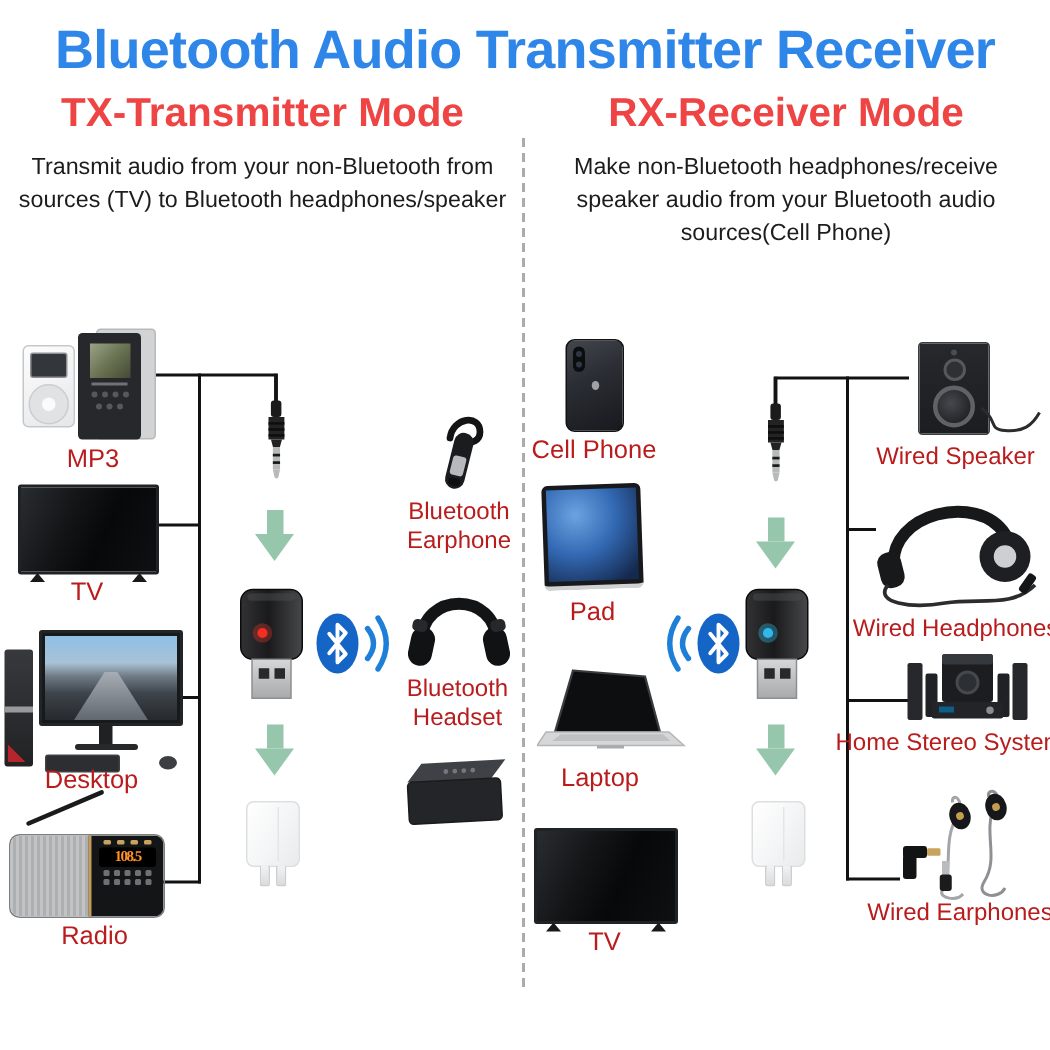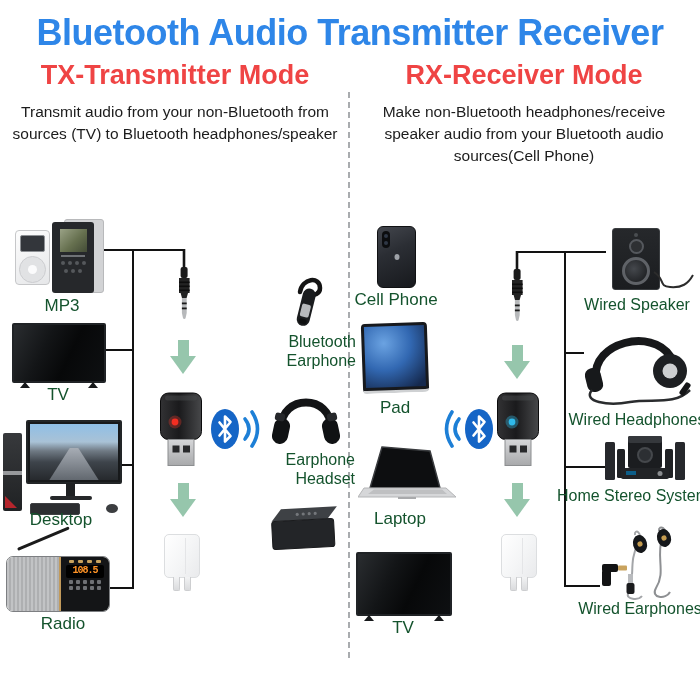--- a/index.html
+++ b/index.html
@@ -7,21 +7,21 @@
         font-family:"Liberation Sans","DejaVu Sans",sans-serif;color:#151515}
   .abs{position:absolute}
   .title{position:absolute;left:350px;top:12px;transform:translateX(-50%);margin:0;
          font-size:36px;font-weight:bold;color:#2e86e8;white-space:nowrap;letter-spacing:-0.5px}
   .mode-heading{position:absolute;margin:0;font-weight:bold;font-size:27px;color:#ef4444;
                 transform:translateX(-50%);white-space:nowrap}
   .desc{position:absolute;transform:translateX(-50%);text-align:center;font-size:15.5px;
         line-height:22px;color:#1c1c1c;white-space:nowrap}
   .divider{position:absolute;left:348px;top:92px;height:566px;border-left:2px dashed #a9acaf}
   .line{position:absolute;background:#121212}
-  .label{position:absolute;transform:translateX(-50%);text-align:right;color:#14532d;
+  .label{position:absolute;transform:translateX(-50%);text-align:center;color:#b91c1c;
          font-size:17px;white-space:nowrap}
   .label.small{font-size:16px}
   .label.wrap{white-space:normal;width:100px;line-height:1.18;font-size:16px}
   
   .arrow{position:absolute;width:26px;display:flex;flex-direction:column;align-items:center}
   .a-shaft{width:11px;height:16px;background:#96c6ac;display:block}
   .a-head{width:0;height:0;border-left:13px solid transparent;border-right:13px solid transparent;
           border-top:18px solid #96c6ac;display:block}
   
   .ipod{position:absolute;width:33px;height:53px;background:linear-gradient(150deg,#fdfdfd,#e6e7e9);
@@ -63,22 +63,22 @@
   .radio-antenna{position:absolute;left:12px;top:10px;width:56px;height:2.5px;background:#1b1b1b;
                  transform:rotate(-23deg);transform-origin:left bottom;border-radius:2px}
   .radio-body{position:absolute;left:0;top:18px;width:102px;height:54px;border-radius:7px;overflow:hidden;
               border:1px solid #7d7f82;display:flex}
   .radio-grille{width:52px;height:100%;background:repeating-linear-gradient(90deg,#c2c3c5 0 2px,#aeafb1 2px 4px)}
   .radio-panel{flex:1;background:#141517;border-left:2px solid #c29a5b;padding:3px 2px 0;
                display:flex;flex-direction:column;gap:2px;align-items:center}
   .radio-topdots{display:flex;gap:4px}
   .radio-topdots i{width:5px;height:3px;background:#c9a35e;border-radius:1px}
   .radio-display{width:38px;height:13px;background:#000;border-radius:2px;color:#ff9326;font-size:10px;
-                 font-weight:bold;display:flex;justify-content:center;
-                 font-family:Liberation Mono, monospace;letter-spacing:-1px}
+                 font-weight:bold;display:flex;align-items:center;justify-content:center;
+                 font-family:Liberation Serif, serif;letter-spacing:-1px}
   .radio-keys{display:flex;gap:3px}
   .radio-keys i{width:4px;height:4px;background:#6e7074;border-radius:1px}
   
   .phone{width:37px;height:60px;border-radius:6px;border:1px solid #101113;
          background:linear-gradient(155deg,#43464d 0%,#2b2e34 40%,#17191d 100%)}
   .phone-cam{position:absolute;left:4px;top:4px;width:8px;height:17px;background:#0c0d0f;border-radius:4px;
              display:flex;flex-direction:column;align-items:center;justify-content:space-evenly}
   .phone-cam i{width:4px;height:4px;border-radius:50%;background:#2f3745}
   .phone-logo{position:absolute;left:50%;top:45%;width:5px;height:6px;background:#9ea2a8;
               border-radius:50%;transform:translateX(-50%)}
@@ -285,21 +285,21 @@
   </svg>
   <div class="label wrap" style="left:306px;top:333px">Bluetooth Earphone</div>
 
   <svg class="abs" style="left:272px;top:384px" width="68" height="64" viewBox="0 0 68 64">
     <path d="M9 44 C 9 10, 59 10, 59 44" fill="none" stroke="#131416" stroke-width="8"></path>
     <rect x="1" y="34" width="16" height="26" rx="8" fill="#101214" transform="rotate(12 9 47)"></rect>
     <rect x="51" y="34" width="16" height="26" rx="8" fill="#101214" transform="rotate(-12 59 47)"></rect>
     <rect x="3" y="29" width="10" height="8" rx="3" fill="#26282b" transform="rotate(12 8 33)"></rect>
     <rect x="55" y="29" width="10" height="8" rx="3" fill="#26282b" transform="rotate(-12 60 33)"></rect>
   </svg>
-  <div class="label wrap" style="left:305px;top:451px">Earphone Headset</div>
+  <div class="label wrap" style="left:305px;top:451px">Bluetooth Headset</div>
 
   <svg class="abs" style="left:268px;top:504px" width="72" height="50" viewBox="0 0 72 50">
     <g transform="rotate(-3 36 25)">
       <polygon points="4,16 14,4 70,4 60,16" fill="#3e4145"></polygon>
       <rect x="4" y="16" width="62" height="28" rx="3" fill="#232528" stroke="#1a1b1d"></rect>
       <circle cx="30" cy="10" r="1.6" fill="#74777b"></circle>
         <circle cx="36" cy="10" r="1.6" fill="#74777b"></circle>
       <circle cx="42" cy="10" r="1.6" fill="#74777b"></circle>
         <circle cx="48" cy="10" r="1.6" fill="#74777b"></circle>
     </g>

